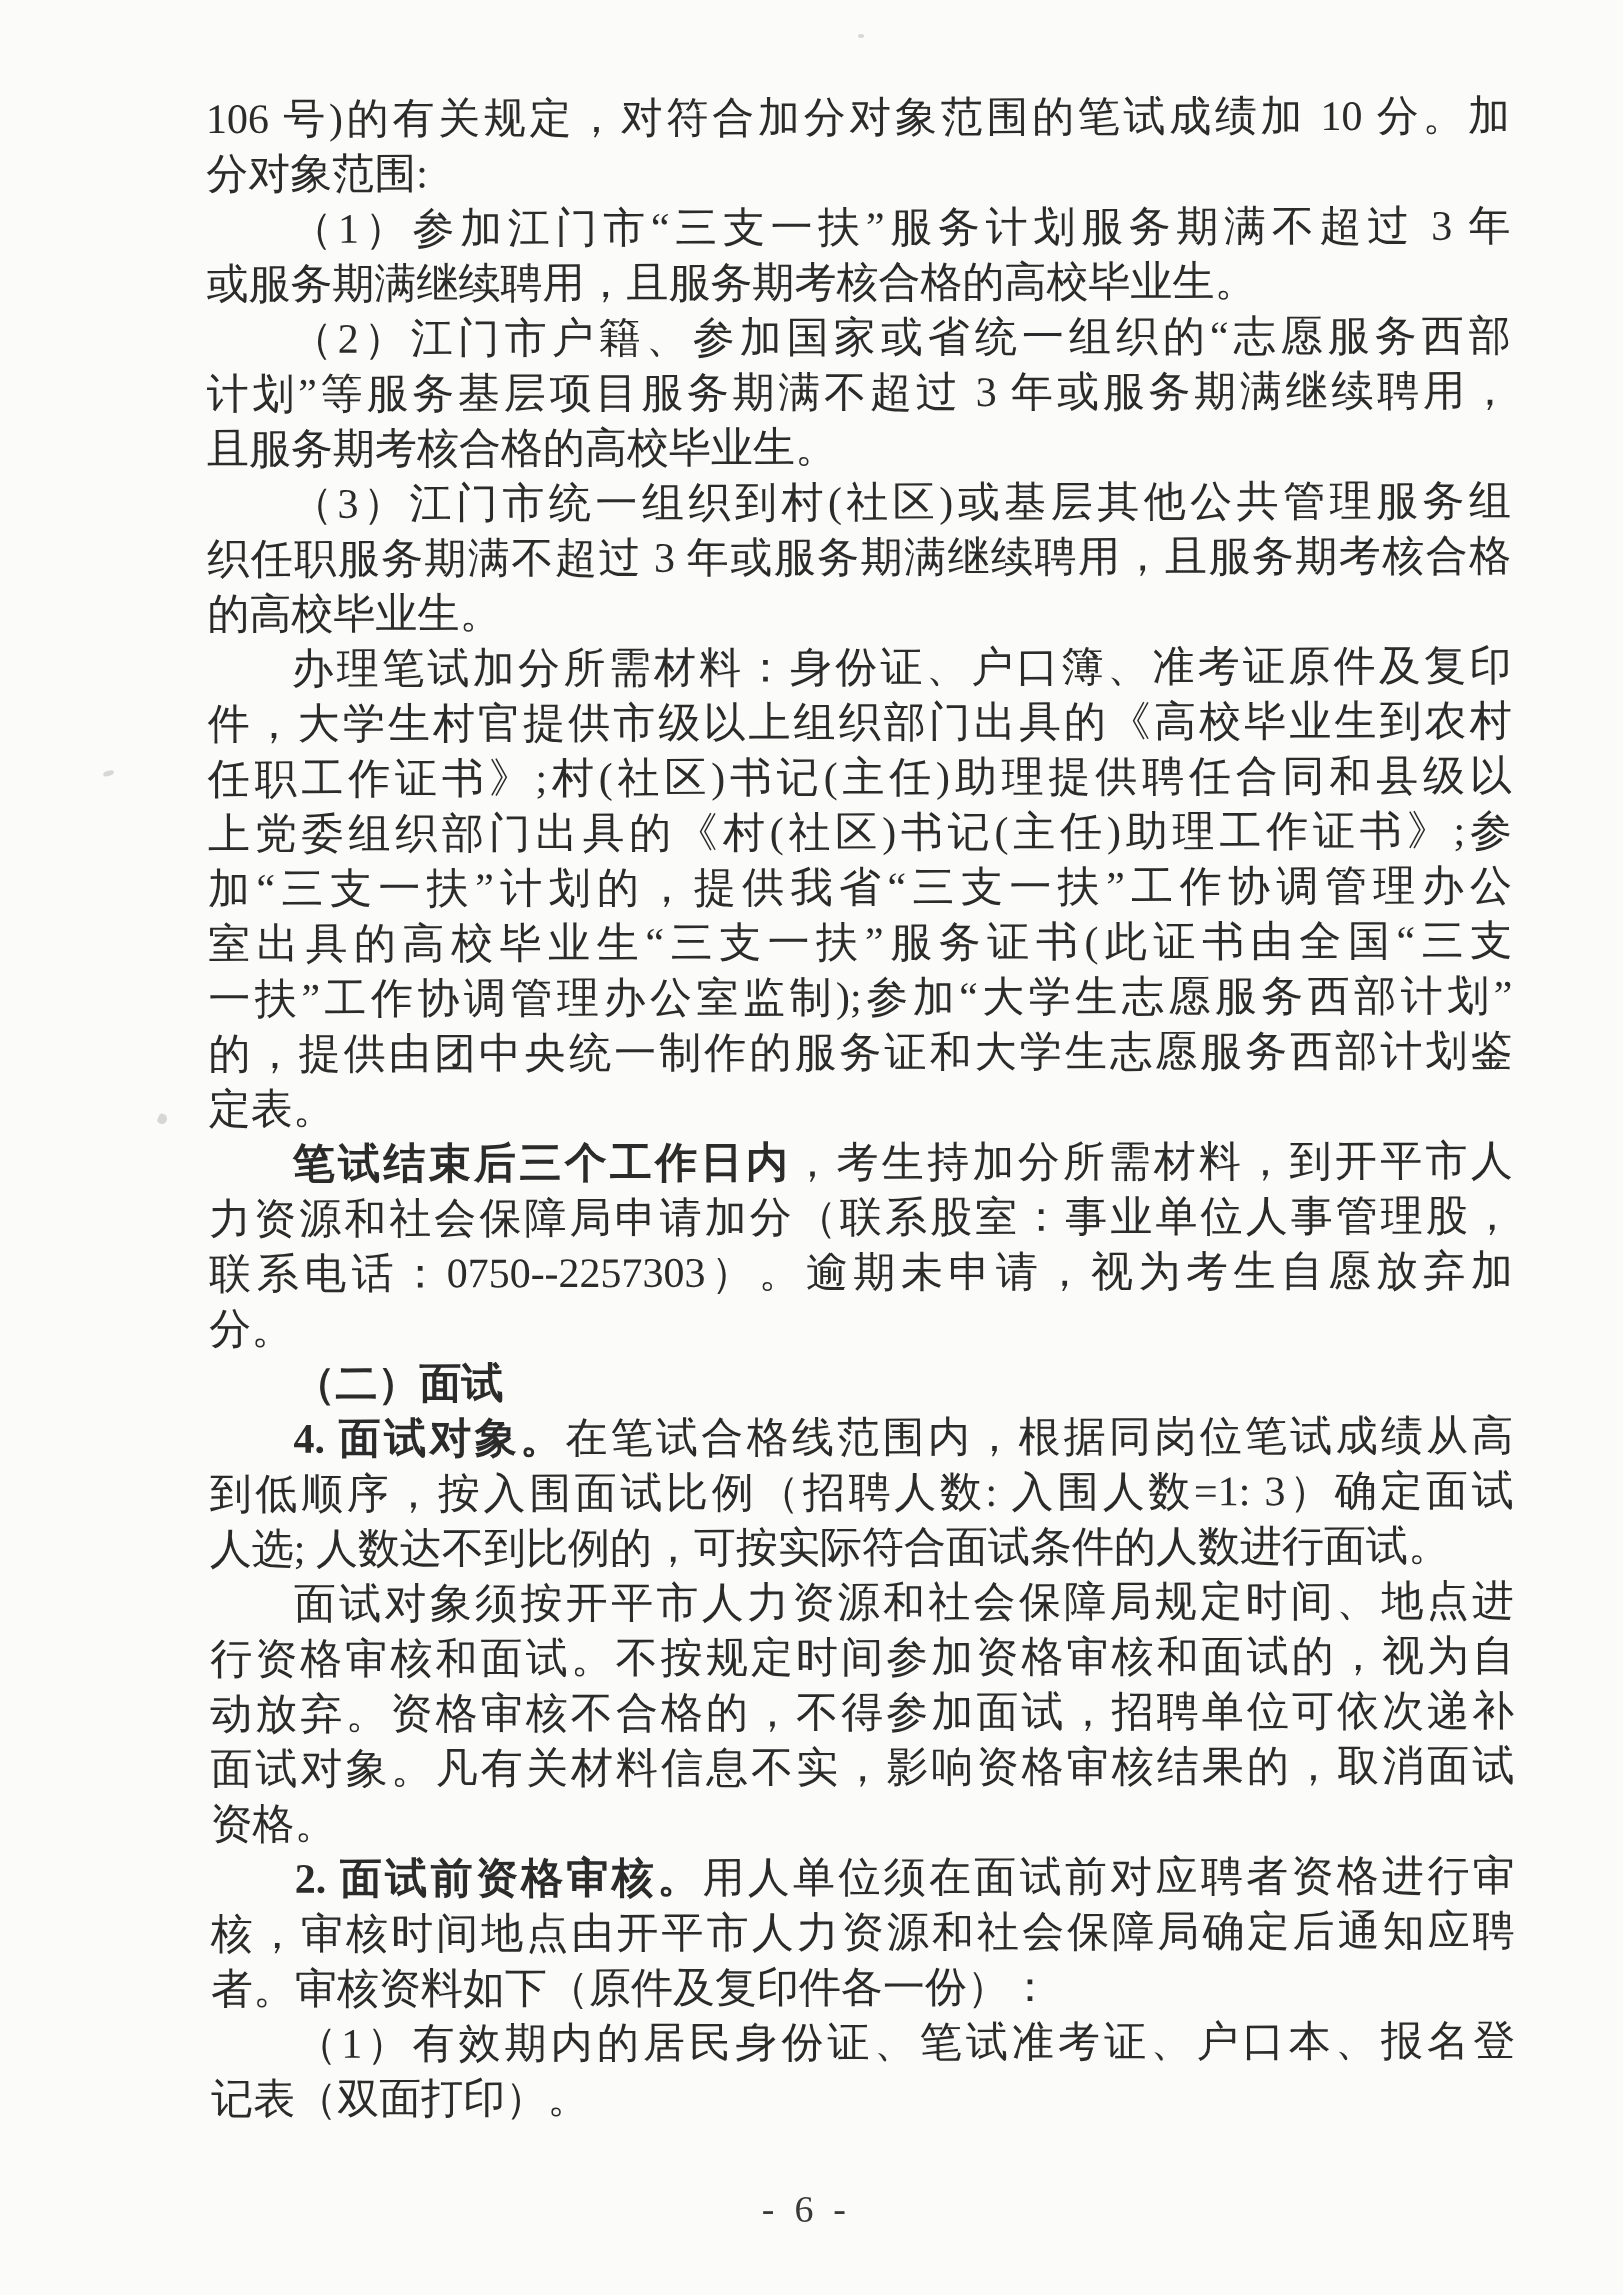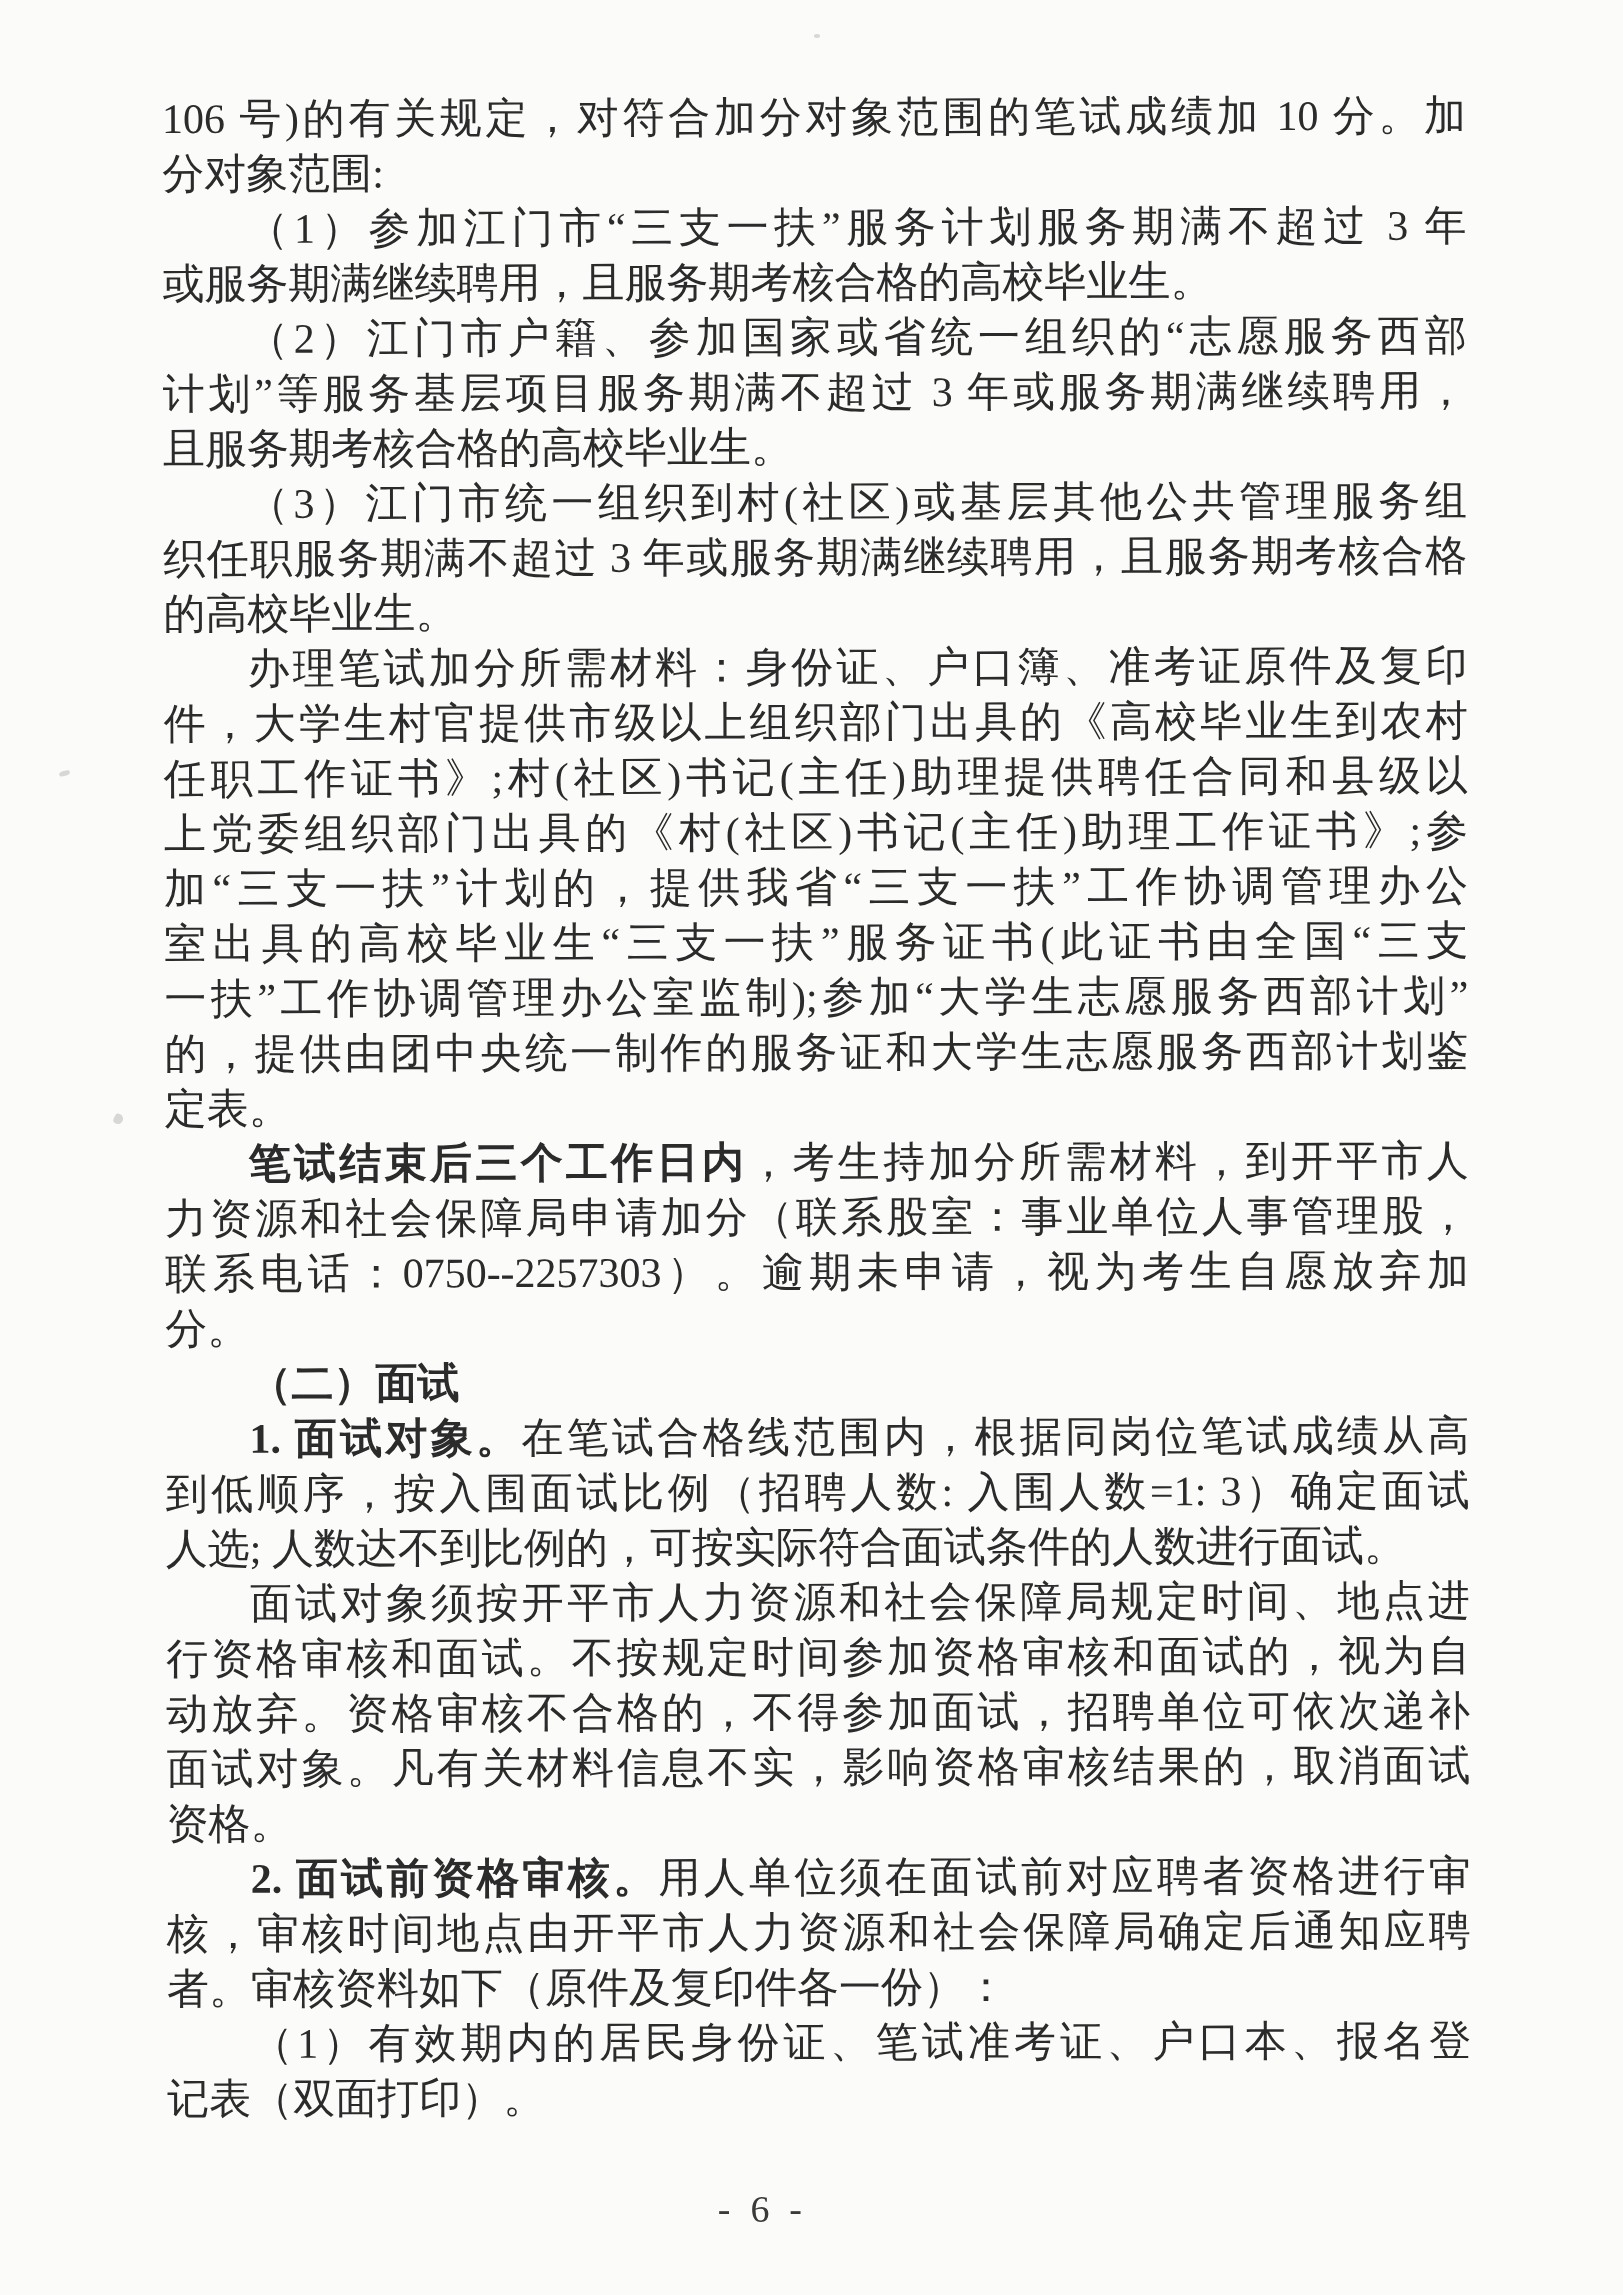--- a/index.html
+++ b/index.html
@@ -12,20 +12,21 @@
     width: 1623px;
     height: 2295px;
     overflow: hidden;
     background: #fbfbfa;
     font-family: "Liberation Serif", "DejaVu Serif", serif;
     color: #2b2b2b;
   }
   .page {
     position: absolute;
     inset: 0;
+    margin-left: 44px;
   }
   .text-block {
     position: absolute;
     left: 162px;
     top: 92px;
     width: 1304px;
     font-size: 42px;
     line-height: 55px;
     transform: rotate(-0.15deg);
     transform-origin: left top;
@@ -97,21 +98,21 @@
     <div class="line j">加“三支一扶”计划的，提供我省“三支一扶”工作协调管理办公</div>
     <div class="line j">室出具的高校毕业生“三支一扶”服务证书(此证书由全国“三支</div>
     <div class="line j">一扶”工作协调管理办公室监制);参加“大学生志愿服务西部计划”</div>
     <div class="line j">的，提供由团中央统一制作的服务证和大学生志愿服务西部计划鉴</div>
     <div class="line">定表。</div>
     <div class="line p j"><span class="b">笔试结束后三个工作日内</span><span>，考生持加分所需材料，到开平市人</span></div>
     <div class="line j">力资源和社会保障局申请加分（联系股室：事业单位人事管理股，</div>
     <div class="line j">联系电话：0750--2257303）。逾期未申请，视为考生自愿放弃加</div>
     <div class="line">分。</div>
     <div class="line p bold">（二）面试</div>
-    <div class="line p j"><span class="b">1. 面试对象。</span><span>在笔试合格线范围内，根据同岗位笔试成绩从高</span></div>
+    <div class="line p j"><span class="b">4. 面试对象。</span><span>在笔试合格线范围内，根据同岗位笔试成绩从高</span></div>
     <div class="line j">到低顺序，按入围面试比例（招聘人数: 入围人数=1: 3）确定面试</div>
     <div class="line">人选; 人数达不到比例的，可按实际符合面试条件的人数进行面试。</div>
     <div class="line p j">面试对象须按开平市人力资源和社会保障局规定时间、地点进</div>
     <div class="line j">行资格审核和面试。不按规定时间参加资格审核和面试的，视为自</div>
     <div class="line j">动放弃。资格审核不合格的，不得参加面试，招聘单位可依次递补</div>
     <div class="line j">面试对象。凡有关材料信息不实，影响资格审核结果的，取消面试</div>
     <div class="line">资格。</div>
     <div class="line p j"><span class="b">2. 面试前资格审核。</span><span>用人单位须在面试前对应聘者资格进行审</span></div>
     <div class="line j">核，审核时间地点由开平市人力资源和社会保障局确定后通知应聘</div>
     <div class="line">者。审核资料如下（原件及复印件各一份）：</div>

